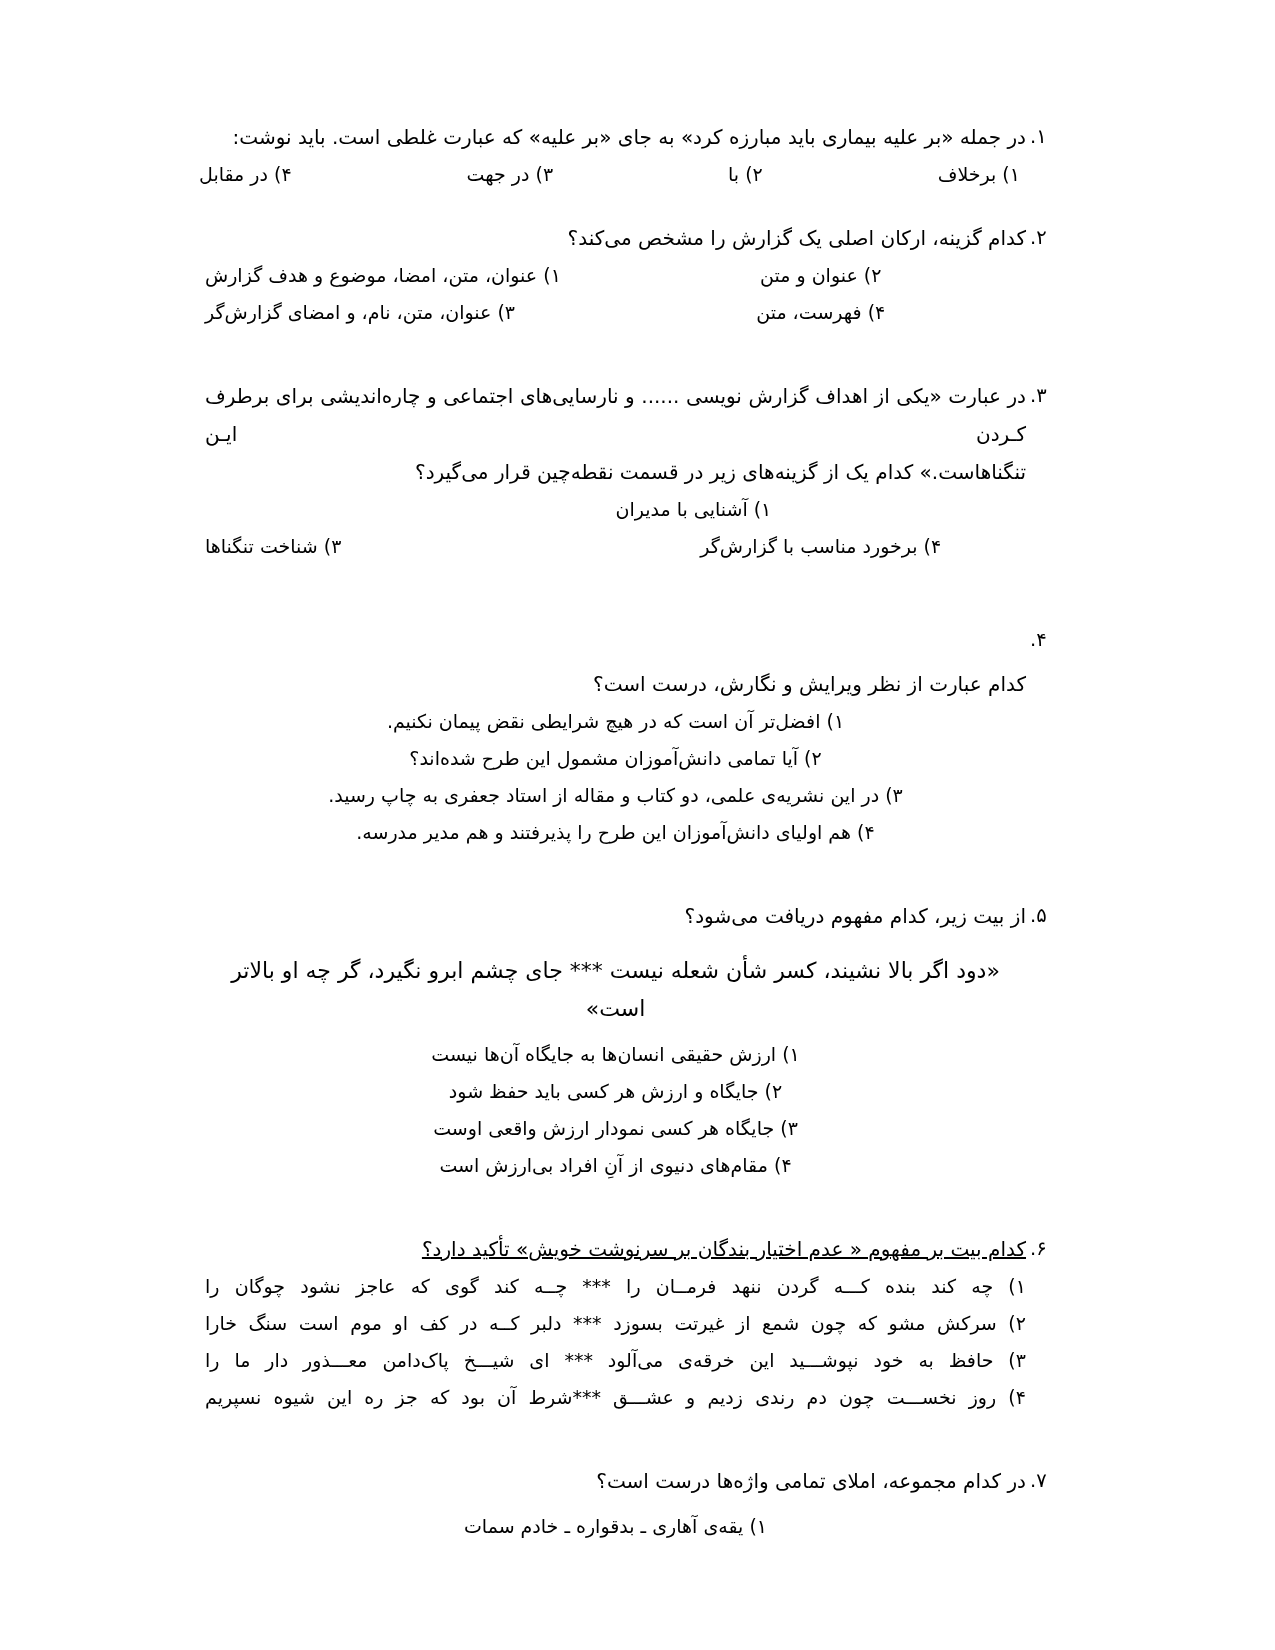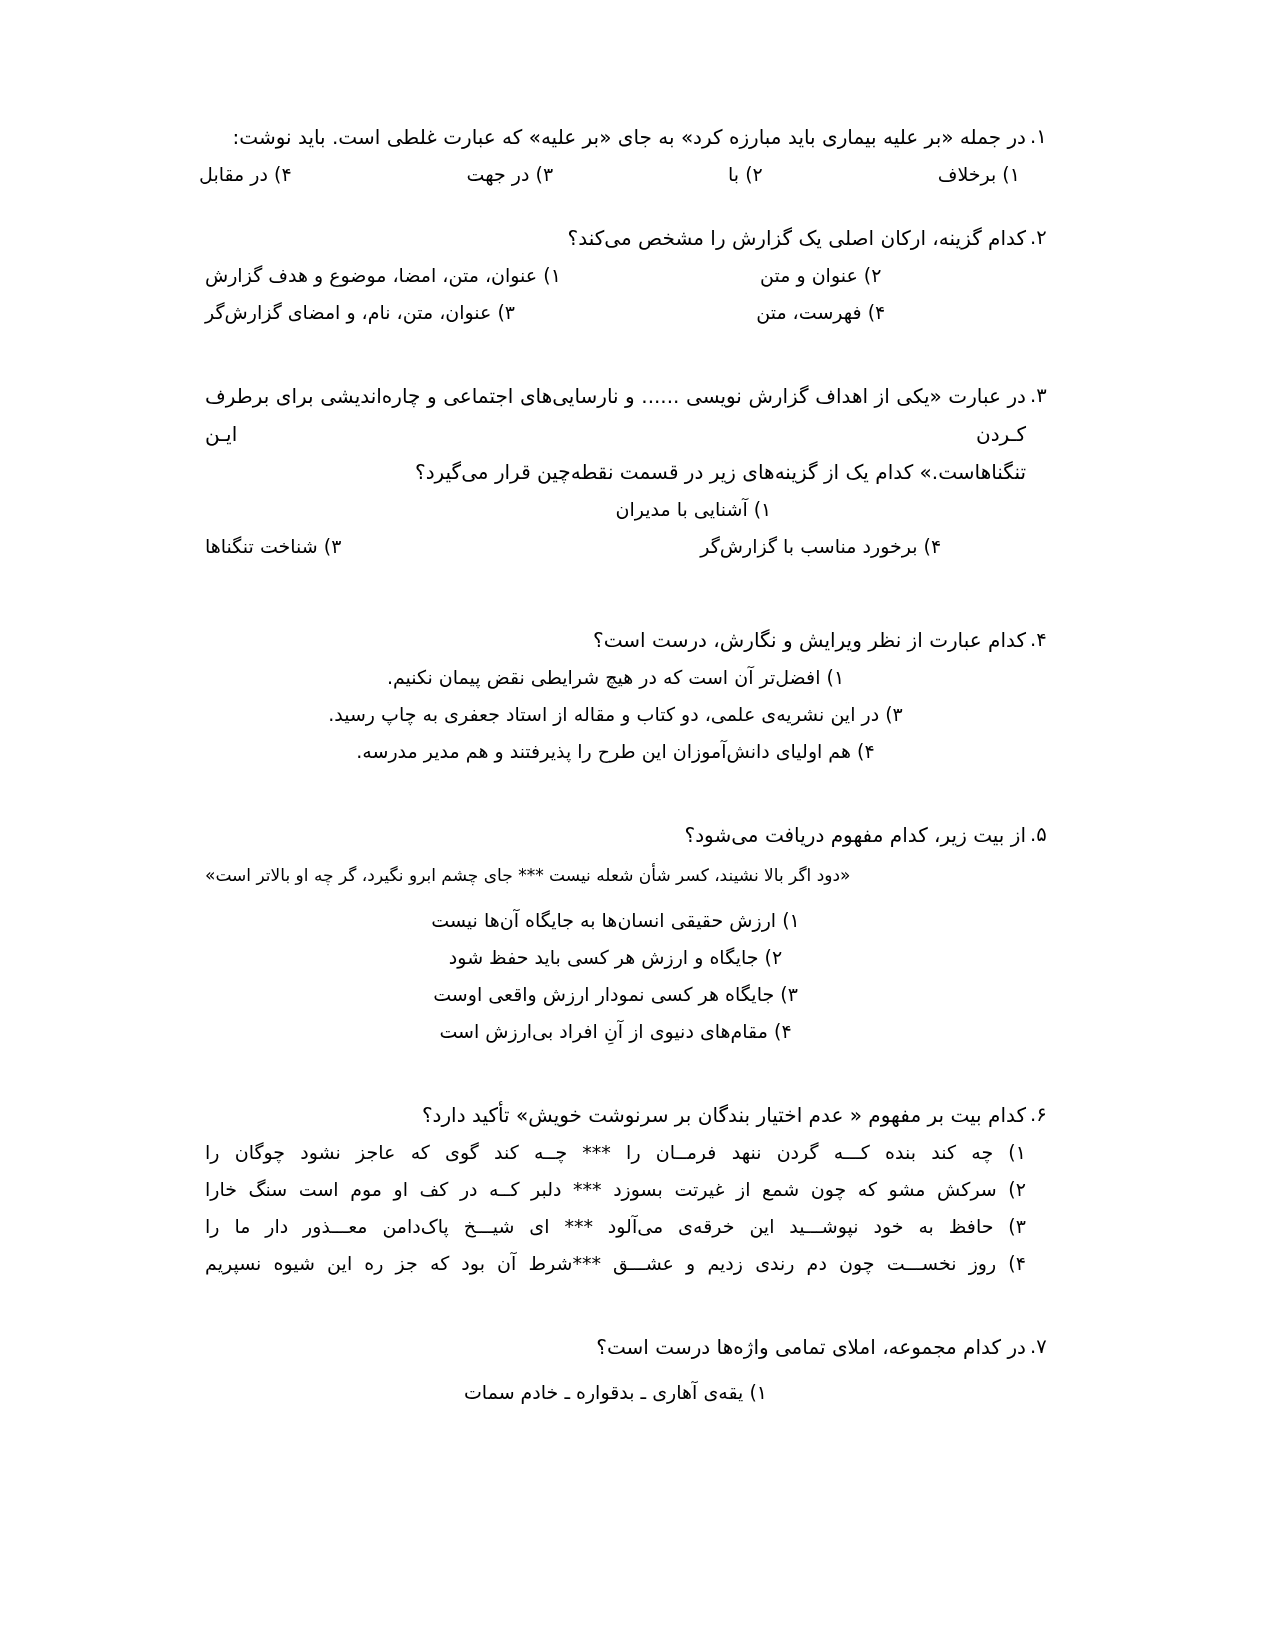--- a/index.html
+++ b/index.html
@@ -60,24 +60,24 @@
     text-align: right;
   }
   .q-stem.justify-both {
     text-align: justify;
     text-align-last: justify;
   }
   .q-body {
     margin-right: 44px;
   }
   .verse-line {
-    font-size: 17px;
+    font-size: 22px;
     line-height: 38px;
-    text-align: left;
-    margin-top: 2px;
+    text-align: center;
+    margin-top: 17px;
   }
   .opt-row {
     display: flex;
     flex-direction: row;
     font-size: 19px;
     line-height: 37px;
     width: 100%;
   }
   .opt-row .opt {
     white-space: nowrap;
@@ -162,24 +162,25 @@
           <span class="opt-b">۳) شناخت تنگناها</span>
         </div>
       </div>
     </div>
 
     <div class="spacer-lg"></div>
 
     <div class="question-block">
       <div class="q-head">
         <div class="q-num">۴.</div>
-        <div class="q-stem" style="text-align:right;">کدام عبارت از نظر ویرایش و نگارش، درست است؟</div>
+        <div class="q-stem" style="text-align:right;margin-top:44px;">کدام عبارت از نظر ویرایش و نگارش، درست است؟</div>
       </div>
       <div class="q-body">
         <div class="opt-line">۱) افضل‌تر آن است که در هیچ شرایطی نقض پیمان نکنیم.</div>
+        <div class="opt-line">۲) آیا تمامی دانش‌آموزان مشمول این طرح شده‌اند؟</div>
         <div class="opt-line">۳) در این نشریه‌ی علمی، دو کتاب و مقاله از استاد جعفری به چاپ رسید.</div>
         <div class="opt-line">۴) هم اولیای دانش‌آموزان این طرح را پذیرفتند و هم مدیر مدرسه.</div>
       </div>
     </div>
 
     <div class="spacer-md"></div>
 
     <div class="question-block">
       <div class="q-head">
         <div class="q-num">۵.</div>
@@ -193,21 +194,21 @@
         <div class="opt-line">۳) جایگاه هر کسی نمودار ارزش واقعی اوست</div>
         <div class="opt-line">۴) مقام‌های دنیوی از آنِ افراد بی‌ارزش است</div>
       </div>
     </div>
 
     <div class="spacer-md"></div>
 
     <div class="question-block">
       <div class="q-head">
         <div class="q-num">۶.</div>
-        <div class="q-stem" style="text-align:center;">کدام بیت بر مفهوم « عدم اختیار بندگان بر سرنوشت خویش» تأکید دارد؟</div>
+        <div class="q-stem" style="text-align:center;text-decoration:underline;">کدام بیت بر مفهوم « عدم اختیار بندگان بر سرنوشت خویش» تأکید دارد؟</div>
       </div>
       <div class="q-body">
         <div class="opt-line full">۱) چه کند بنده کـــه گردن ننهد فرمــان را *** چــه کند گوی که عاجز نشود چوگان را</div>
         <div class="opt-line full">۲) سرکش مشو که چون شمع از غیرتت بسوزد *** دلبر کــه در کف او موم است سنگ خارا</div>
         <div class="opt-line full">۳) حافظ به خود نپوشـــید این خرقه‌ی می‌آلود *** ای شیـــخ پاک‌دامن معـــذور دار ما را</div>
         <div class="opt-line full">۴) روز نخســـت چون دم رندی زدیم و عشـــق ***شرط آن بود که جز ره این شیوه نسپریم</div>
       </div>
     </div>
 
     <div class="spacer-md"></div>

